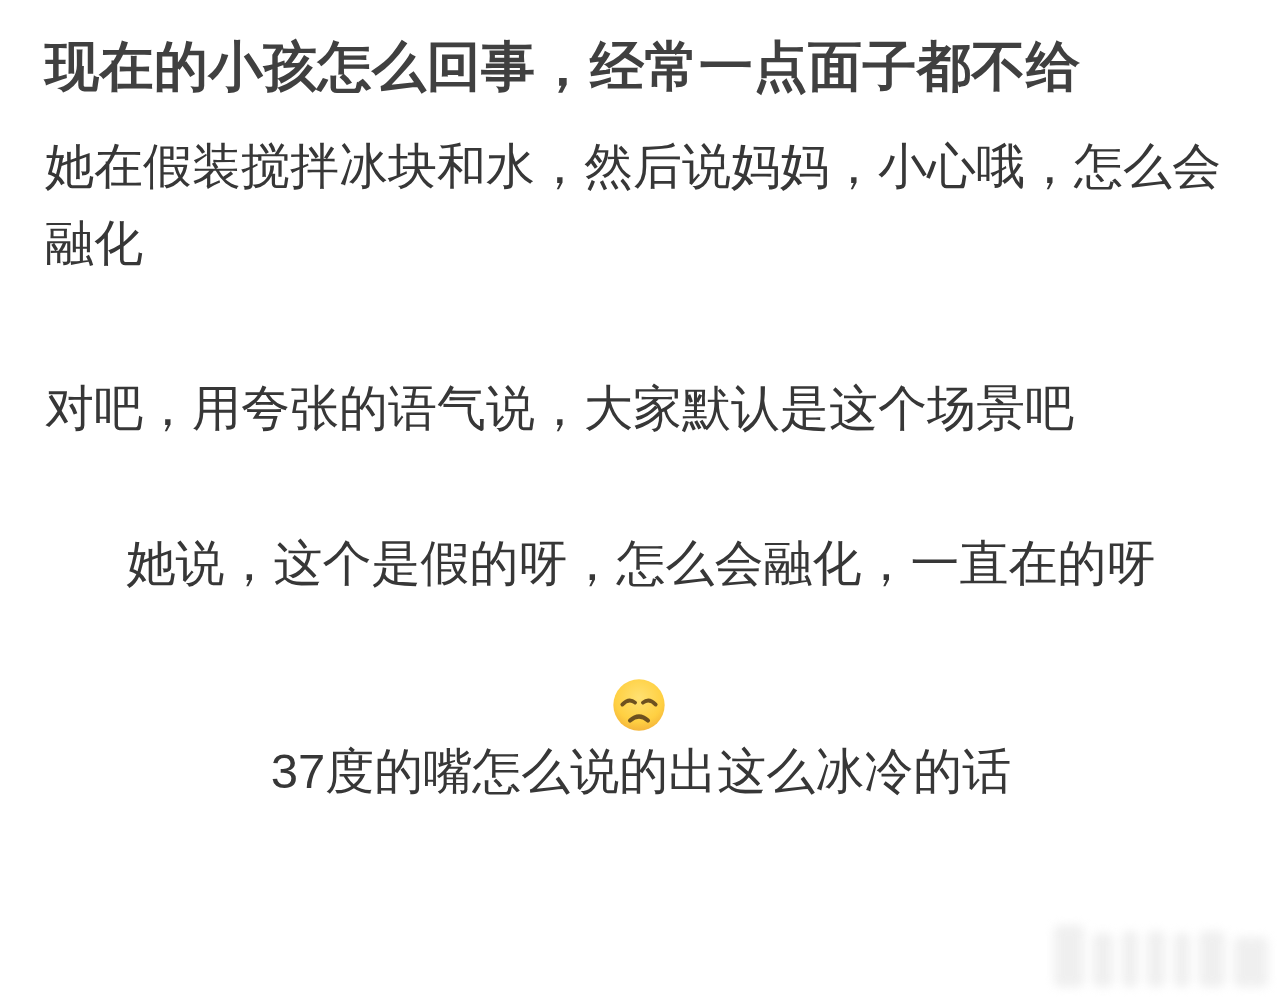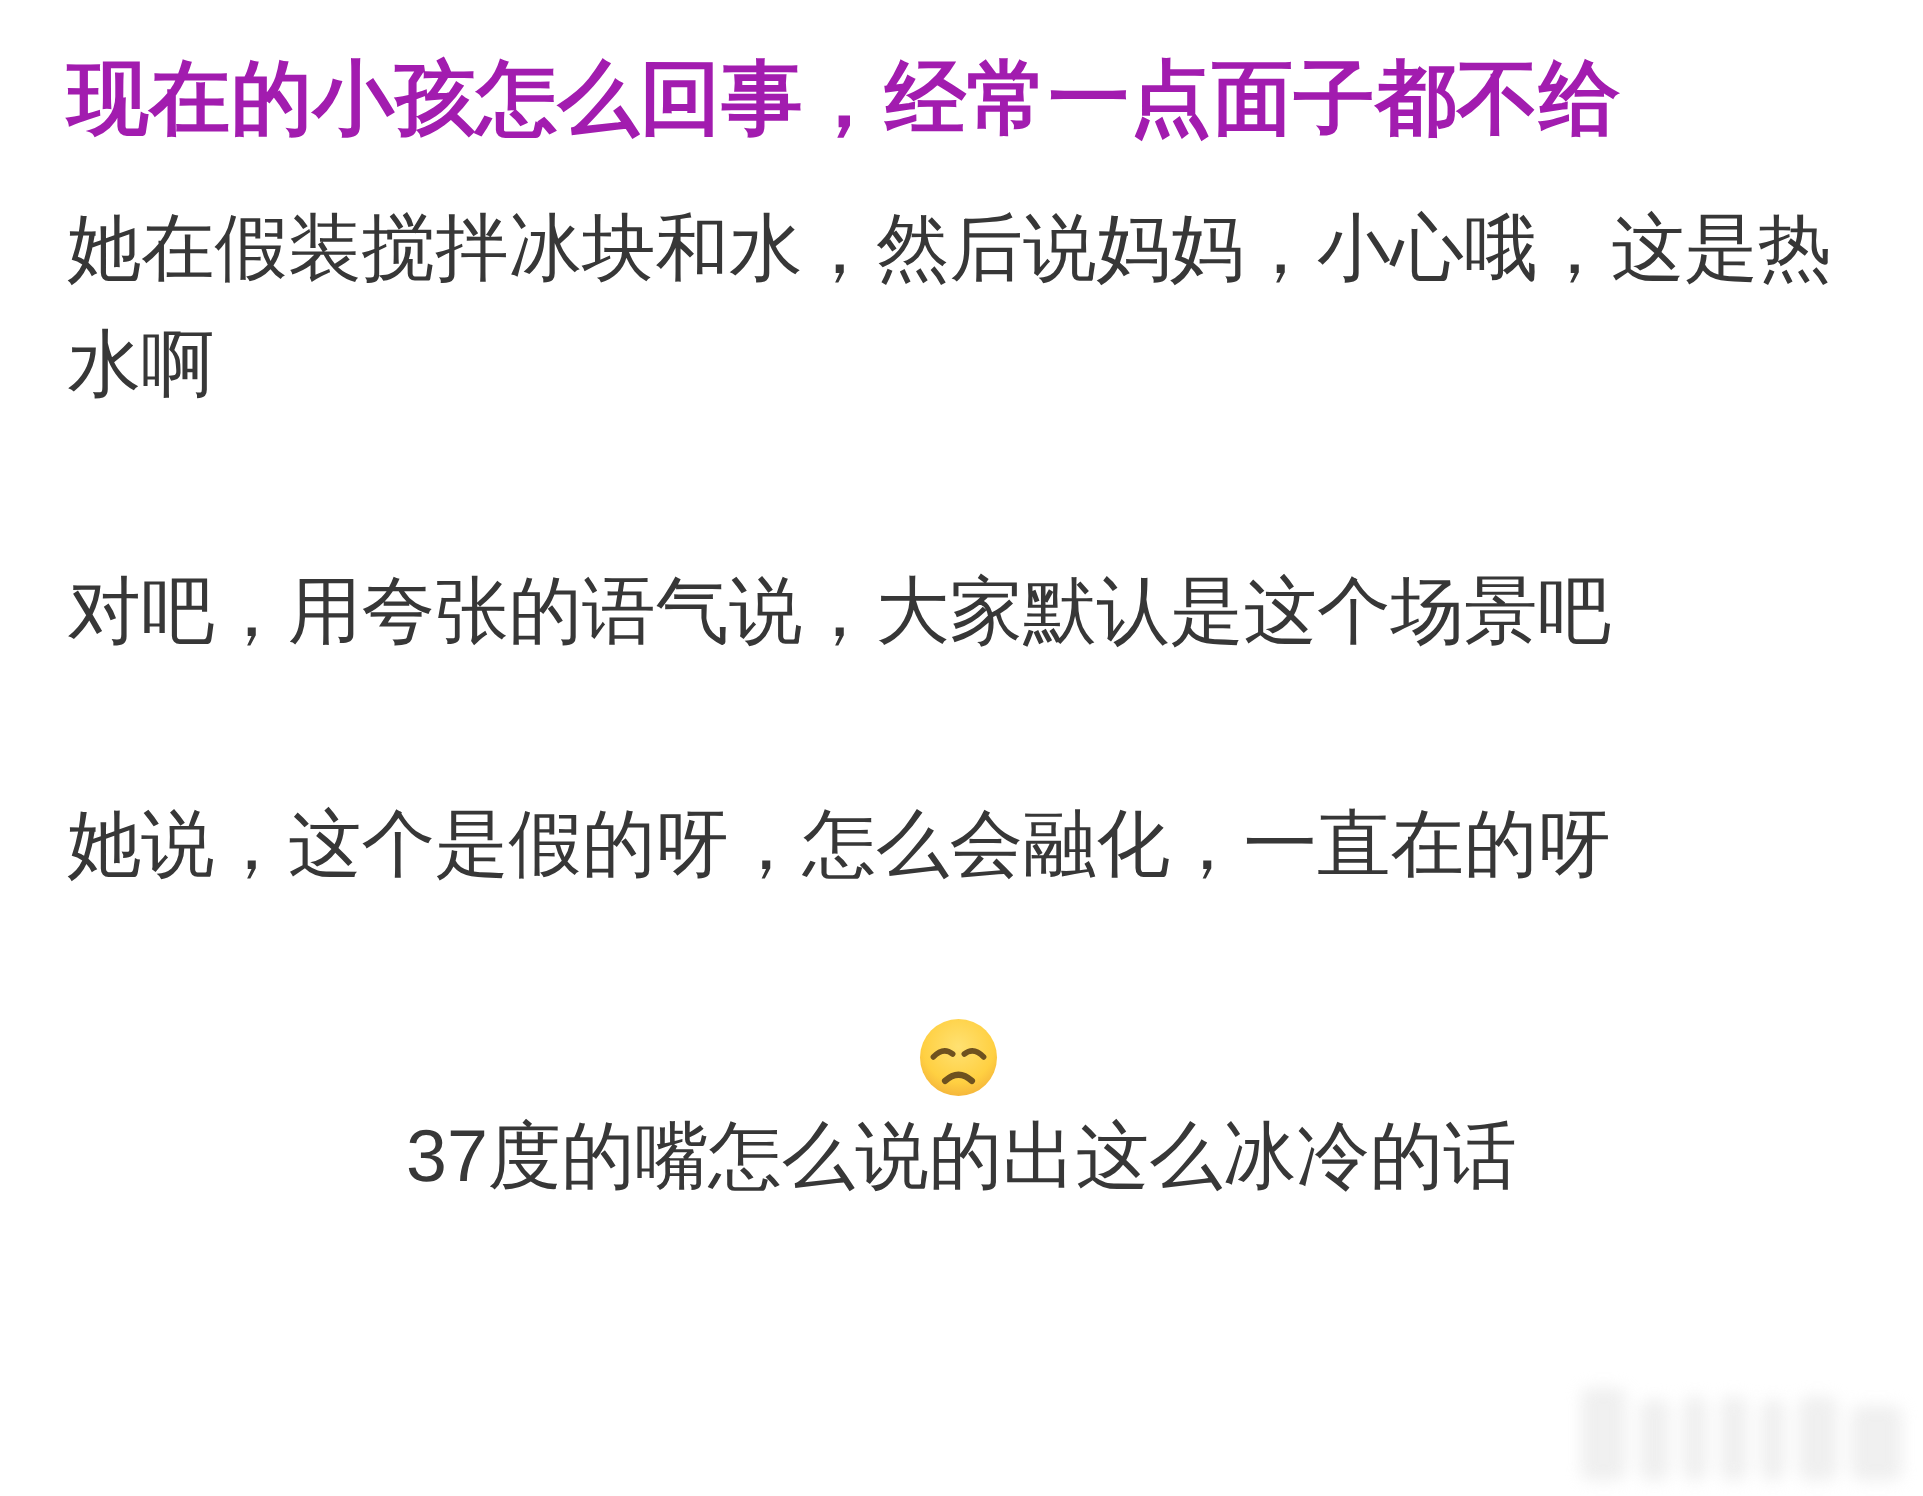--- a/index.html
+++ b/index.html
@@ -19,37 +19,37 @@
     box-sizing: border-box;
     width: 1282px;
     height: 997px;
     padding: 34px 45px 0 45px;
   }
   .title {
     margin: 0;
     font-size: 54px;
     line-height: 64px;
     font-weight: 700;
-    color: #a21caf;
+    color: #404040;
     letter-spacing: 0.5px;
   }
   .para {
     margin: 0;
     font-size: 49px;
     line-height: 77px;
     font-weight: 400;
     color: #373737;
     width: 1192px;
     word-break: break-all;
     overflow-wrap: break-word;
   }
   .para.p1 { margin-top: 30px; }
   .para.p2 { margin-top: 88px; }
   .para.p3 { margin-top: 76px; }
-  .para.p4 { margin-top: 78px; }
+  .para.p4 { margin-top: 78px; text-align: center; }
   .closing {
     margin-top: 75px;
     display: flex;
     align-items: center;
     flex-direction: column;
   }
   .emoji {
     display: inline-flex;
     align-items: center;
     justify-content: center;
@@ -74,21 +74,21 @@
     border-radius: 6px;
   }
 </style>
 </head>
 <body>
 
 <div class="post">
 
   <h1 class="title">现在的小孩怎么回事，经常一点面子都不给</h1>
 
-  <p class="para p1">她在假装搅拌冰块和水，然后说妈妈，小心哦，这是热水啊</p>
+  <p class="para p1">她在假装搅拌冰块和水，然后说妈妈，小心哦，怎么会融化</p>
 
   <p class="para p2">对吧，用夸张的语气说，大家默认是这个场景吧</p>
 
 
   <p class="para p4">她说，这个是假的呀，怎么会融化，一直在的呀</p>
 
   <p class="para closing">
     <span class="emoji">
       <svg viewBox="0 0 72 72" width="56" height="56" aria-hidden="true">
         <defs>

